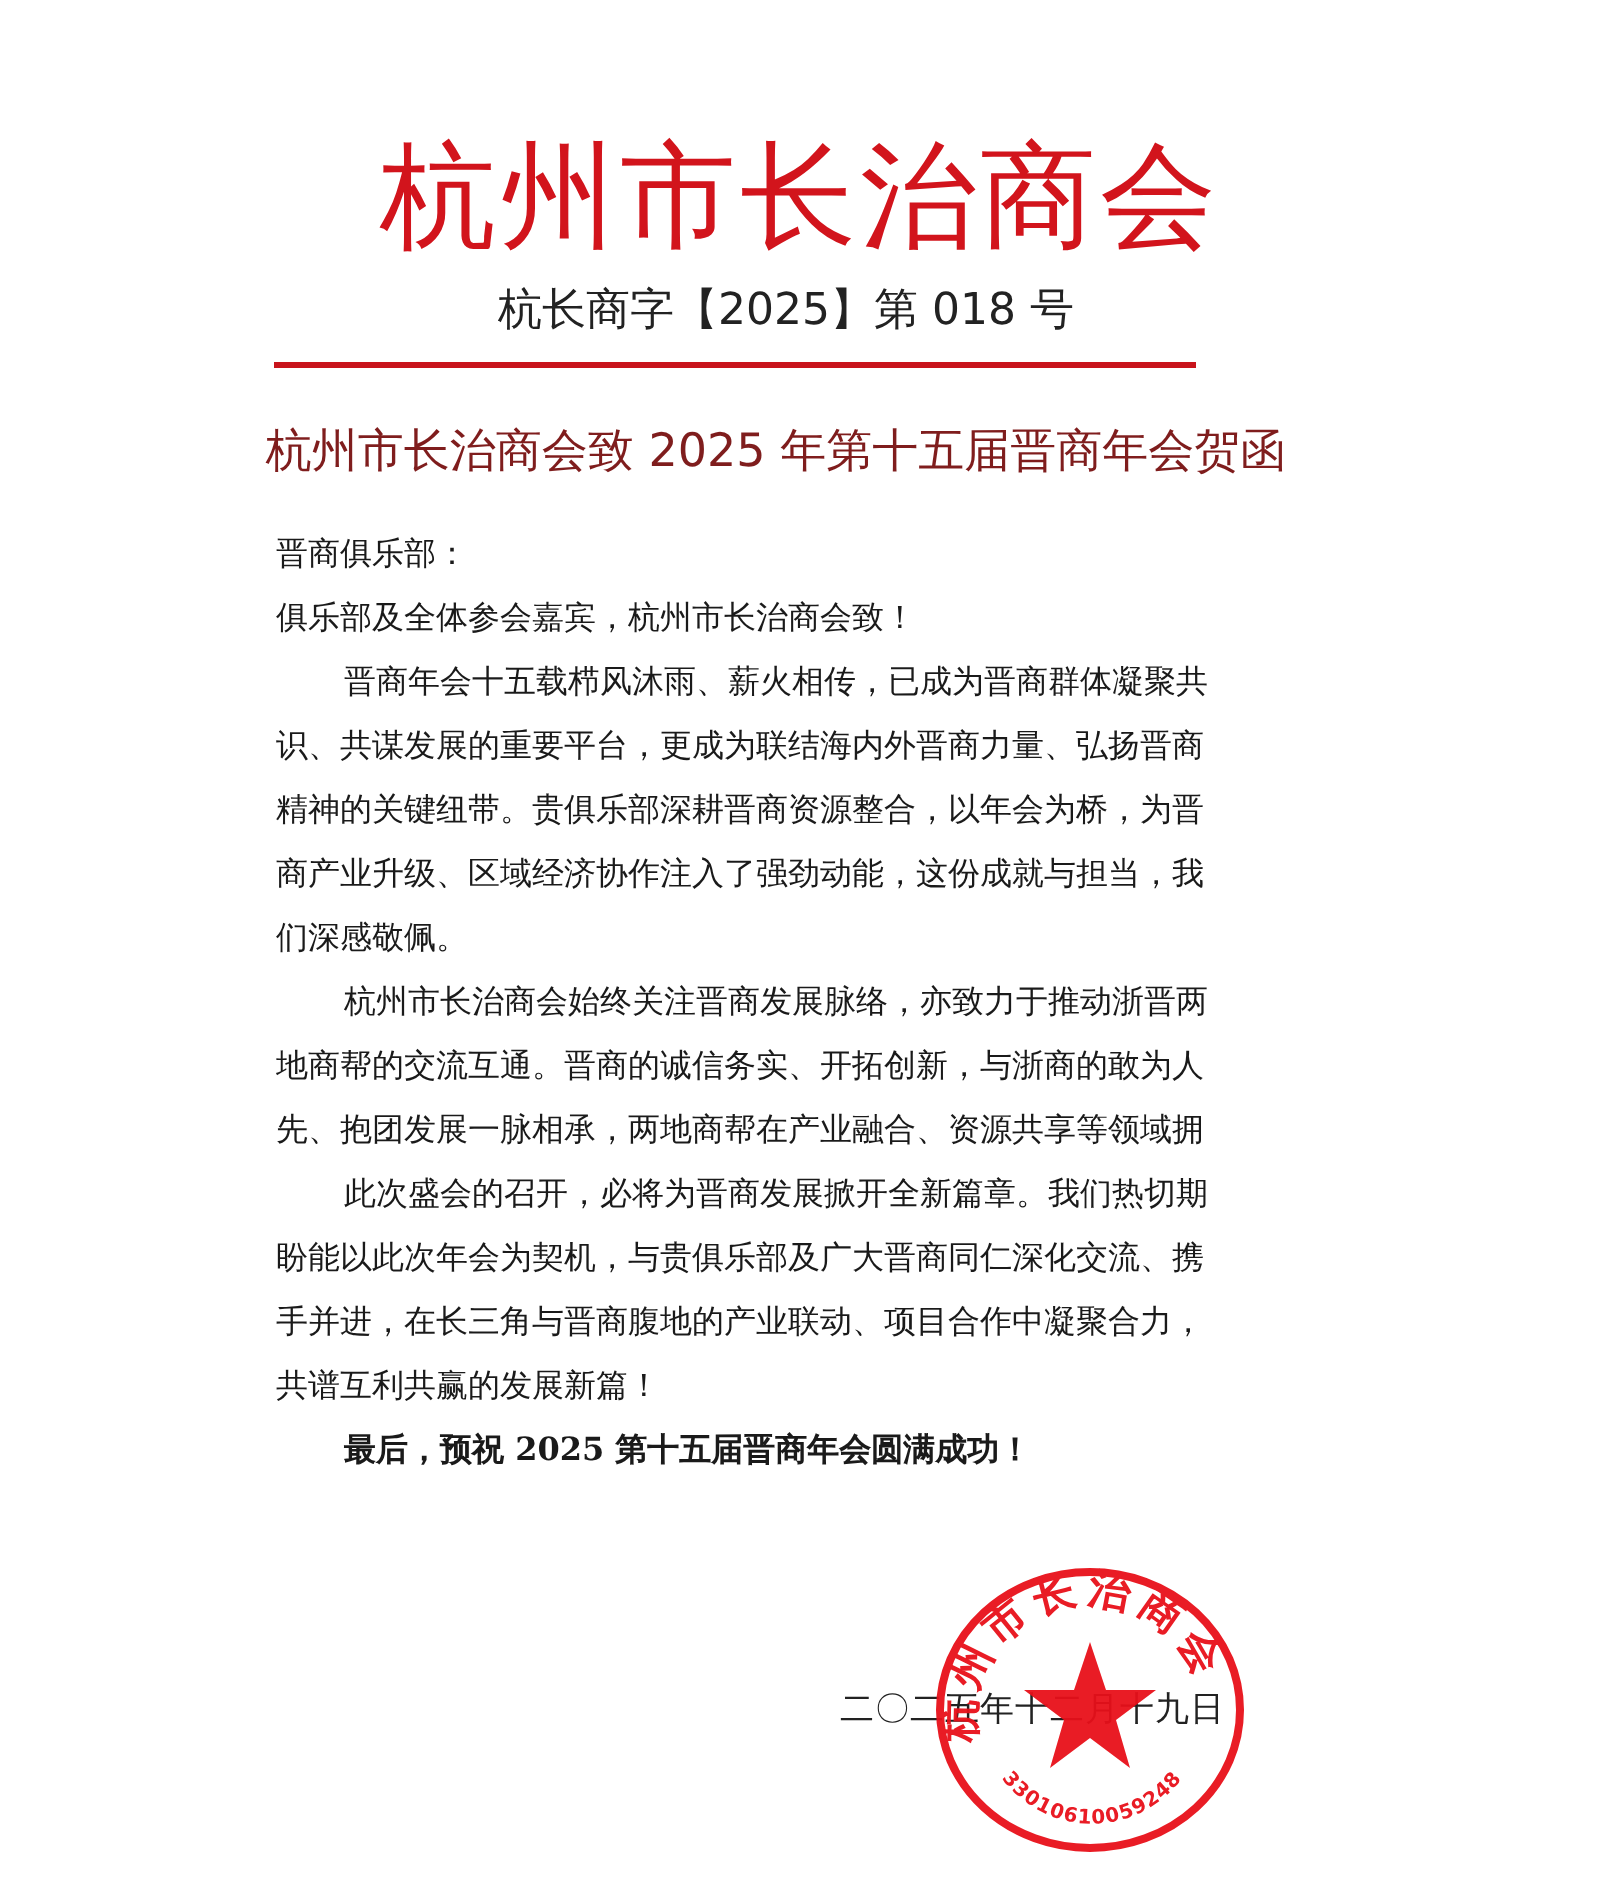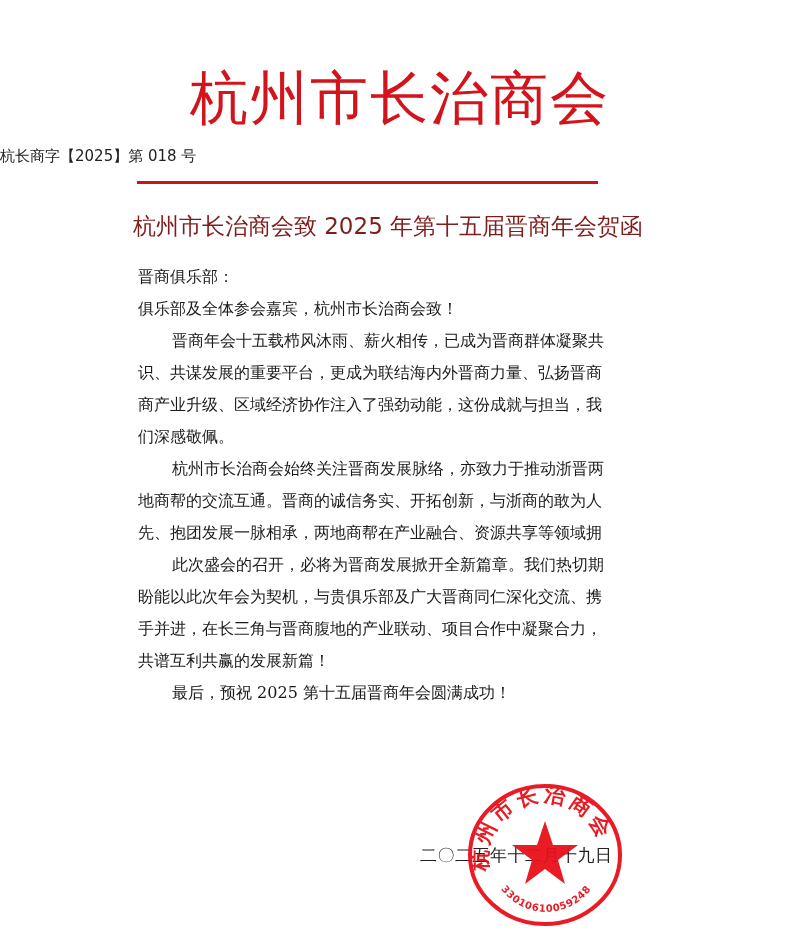--- a/index.html
+++ b/index.html
@@ -11,41 +11,41 @@
   }
   .letterhead {
     position: absolute; left: 0; top: 62px; width: 800px;
     text-align: center; color: #d2141c;
     font-family: "DejaVu Serif", serif;
     font-size: 58px; letter-spacing: 2px; line-height: 72px;
     font-weight: normal;
   }
   .docno {
     position: absolute; left: 0; top: 144px; width: 786px;
-    text-align: left; font-size: 15px; line-height: 24px;
+    text-align: center; font-size: 22px; line-height: 24px;
     font-family: "DejaVu Sans", sans-serif; color: #222;
   }
   .redline {
     position: absolute; left: 137px; top: 181px; width: 461px; height: 3px;
     background: #c8141c;
   }
   .doc-title {
     position: absolute; left: 0; top: 208px; width: 776px;
     text-align: center; font-size: 23px; line-height: 36px;
     font-family: "DejaVu Sans", sans-serif; color: #7f1d1d;
   }
   .body {
     position: absolute; left: 138px; top: 261px; width: 500px;
     font-size: 16px; line-height: 32px;
   }
   .salutation { font-weight: normal; font-size: 16px; margin: 0; }
   .para { margin: 0; }
   .line { display: block; white-space: nowrap; }
   .indent { padding-left: 34px; }
-  .bold { font-weight: normal; }
+  .bold { font-weight: bold; }
   .closing { margin-top: 0; }
   .date {
     position: absolute; left: 420px; top: 843px;
     font-size: 17px; line-height: 24px; color: #222;
     font-family: "DejaVu Sans", sans-serif; letter-spacing: 0.5px;
   }
   .seal {
     position: absolute; left: 467px; top: 783px; width: 156px; height: 144px;
   }
 </style>
@@ -61,20 +61,21 @@
 <div class="body">
   <p class="salutation">晋商俱乐部：</p>
 
   <p class="para">
     <span class="line">俱乐部及全体参会嘉宾，杭州市长治商会致！</span>
   </p>
 
   <p class="para">
     <span class="line indent">晋商年会十五载栉风沐雨、薪火相传，已成为晋商群体凝聚共</span>
     <span class="line">识、共谋发展的重要平台，更成为联结海内外晋商力量、弘扬晋商</span>
+    <span class="line">精神的关键纽带。贵俱乐部深耕晋商资源整合，以年会为桥，为晋</span>
     <span class="line">商产业升级、区域经济协作注入了强劲动能，这份成就与担当，我</span>
     <span class="line">们深感敬佩。</span>
   </p>
 
   <p class="para">
     <span class="line indent">杭州市长治商会始终关注晋商发展脉络，亦致力于推动浙晋两</span>
     <span class="line">地商帮的交流互通。晋商的诚信务实、开拓创新，与浙商的敢为人</span>
     <span class="line">先、抱团发展一脉相承，两地商帮在产业融合、资源共享等领域拥</span>
   </p>
 

